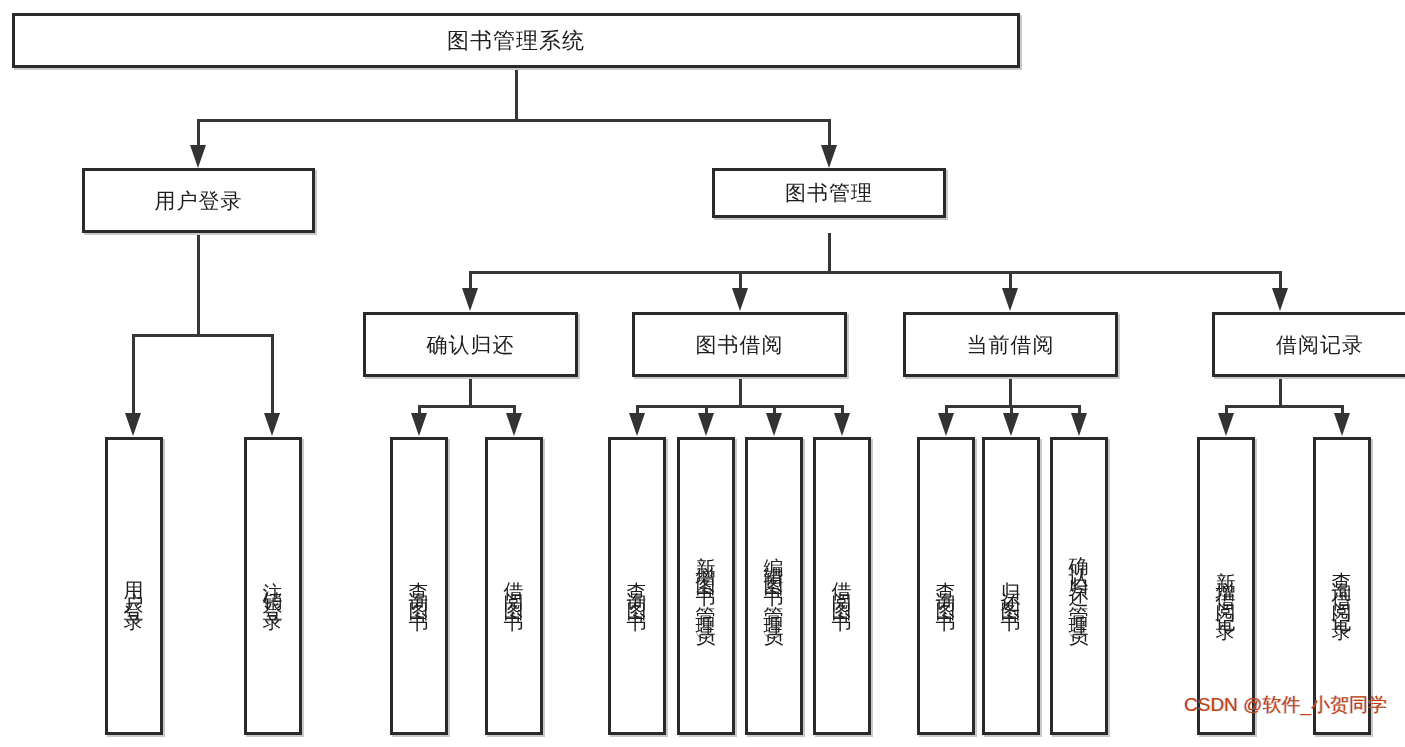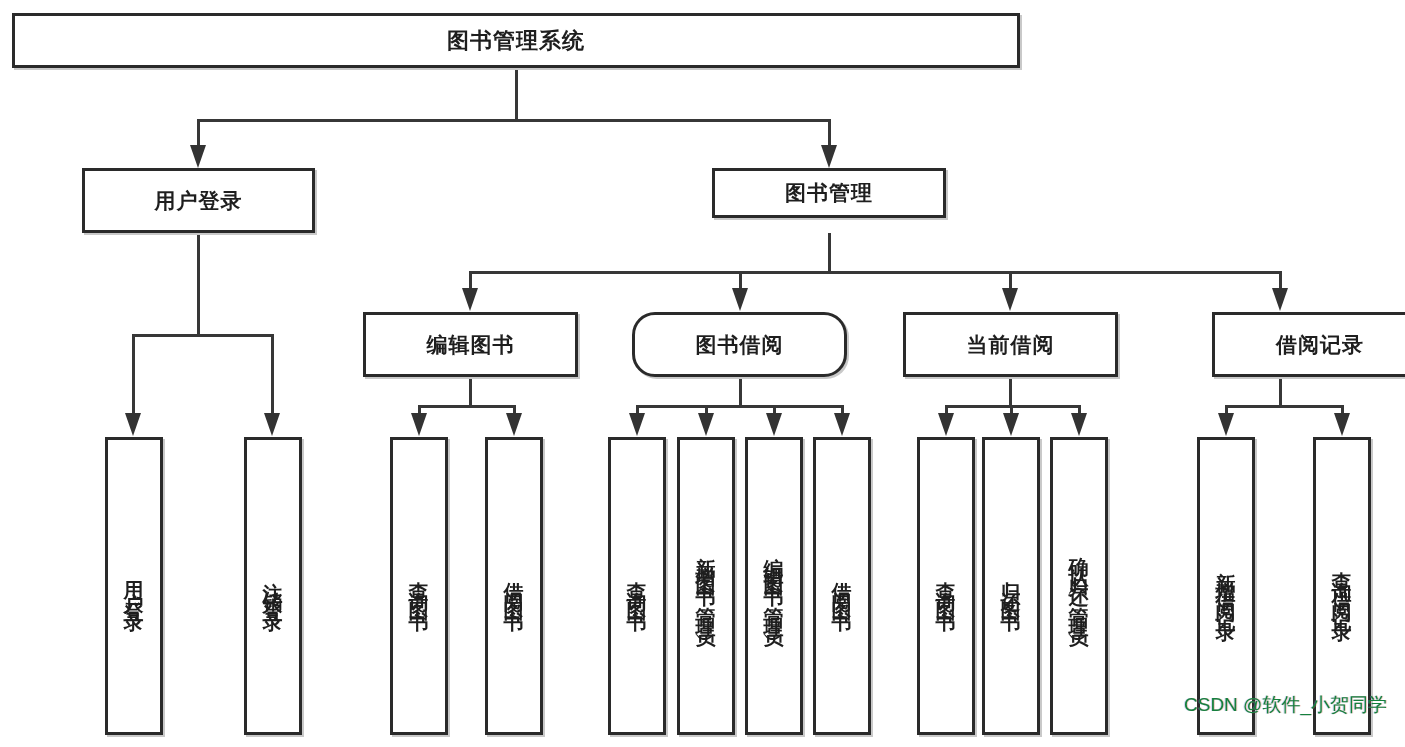--- a/index.html
+++ b/index.html
@@ -6,31 +6,31 @@
   #canvas{
     position:relative;width:1405px;height:747px;background:#ffffff;overflow:hidden;
     font-family:"Liberation Sans","DejaVu Sans",sans-serif;color:#1e1e1e;
   }
   #connectors{position:absolute;left:0;top:0;width:1405px;height:747px;}
   .node{
     position:absolute;background:#ffffff;border:3px solid #2a2a2a;
     box-sizing:border-box;display:flex;align-items:center;justify-content:center;
     box-shadow:2px 2px 0 #c9c9c9;
   }
-  .node .lbl{white-space:nowrap;font-weight:bold;}
+  .node .lbl{white-space:nowrap;}
   .root-box{font-size:22px;letter-spacing:1px;}
   .branch-box{font-size:21px;letter-spacing:1px;}
   .leaf{
     writing-mode:vertical-rl;text-orientation:mixed;
     font-size:20px;letter-spacing:10px;border-width:3px;
   }
   .leaf .lbl{white-space:normal;line-height:1;}
   .watermark{
     position:absolute;left:1184px;top:692px;width:221px;
-    font-size:19px;color:#15803d;white-space:nowrap;z-index:5;
+    font-size:19px;color:#c2410c;white-space:nowrap;z-index:5;
     text-shadow:1px 0 0 rgba(213,106,89,.35),-1px 0 0 rgba(120,140,220,.35);
   }
 </style>
 </head>
 <body>
 
 <div id="canvas">
 
   <svg id="connectors" viewBox="0 0 1405 747" shape-rendering="crispEdges">
     <g stroke="#373737" stroke-width="3" fill="none">
@@ -70,23 +70,23 @@
   </div>
 
   <div class="node branch-box" style="left:82px;top:168px;width:233px;height:65px;">
     <span class="lbl">用户登录</span>
   </div>
   <div class="node branch-box" style="left:712px;top:168px;width:234px;height:50px;">
     <span class="lbl">图书管理</span>
   </div>
 
   <div class="node branch-box" style="left:363px;top:312px;width:215px;height:65px;">
-    <span class="lbl">编辑图书</span>
+    <span class="lbl">确认归还</span>
   </div>
-  <div class="node branch-box" style="left:632px;top:312px;width:215px;height:65px;border-radius:23px;">
+  <div class="node branch-box" style="left:632px;top:312px;width:215px;height:65px;">
     <span class="lbl">图书借阅</span>
   </div>
   <div class="node branch-box" style="left:903px;top:312px;width:215px;height:65px;">
     <span class="lbl">当前借阅</span>
   </div>
   <div class="node branch-box" style="left:1172px;top:312px;width:216px;height:65px;margin-left:40px;">
     <span class="lbl">借阅记录</span>
   </div>
 
   <div class="node leaf" style="left:105px;top:437px;width:58px;height:298px;">

